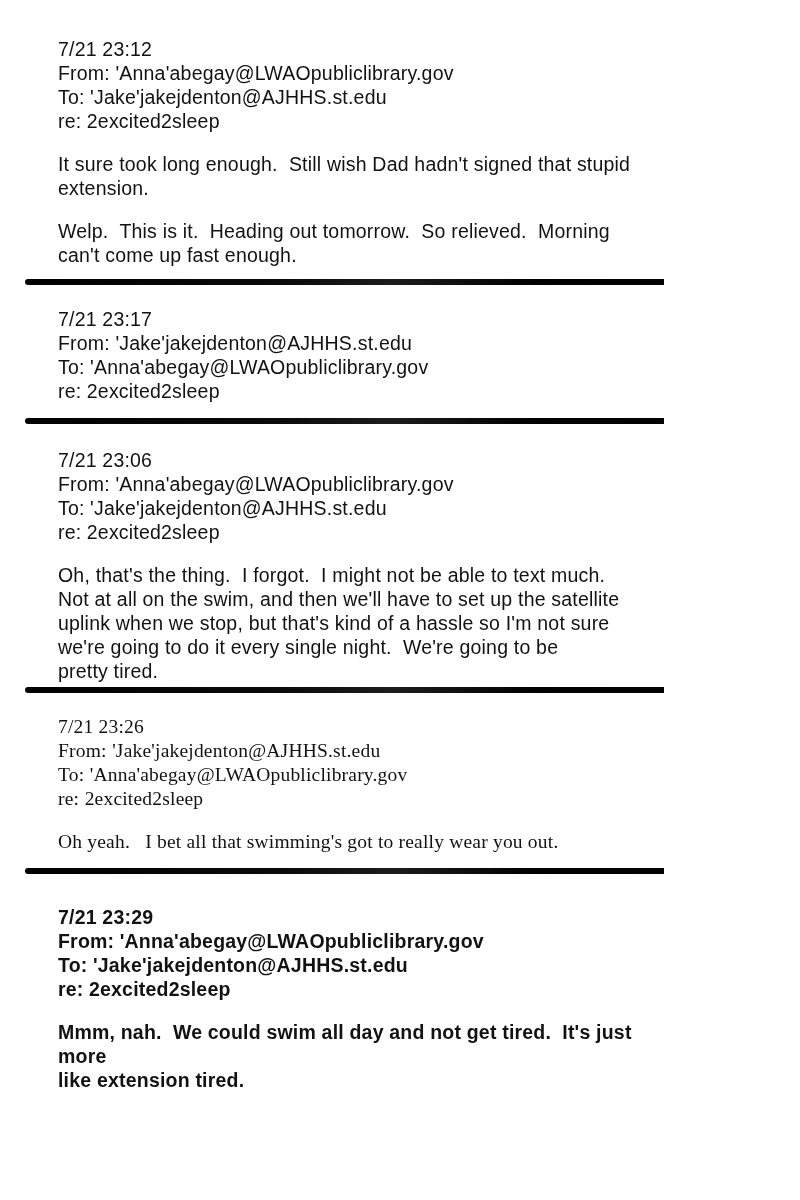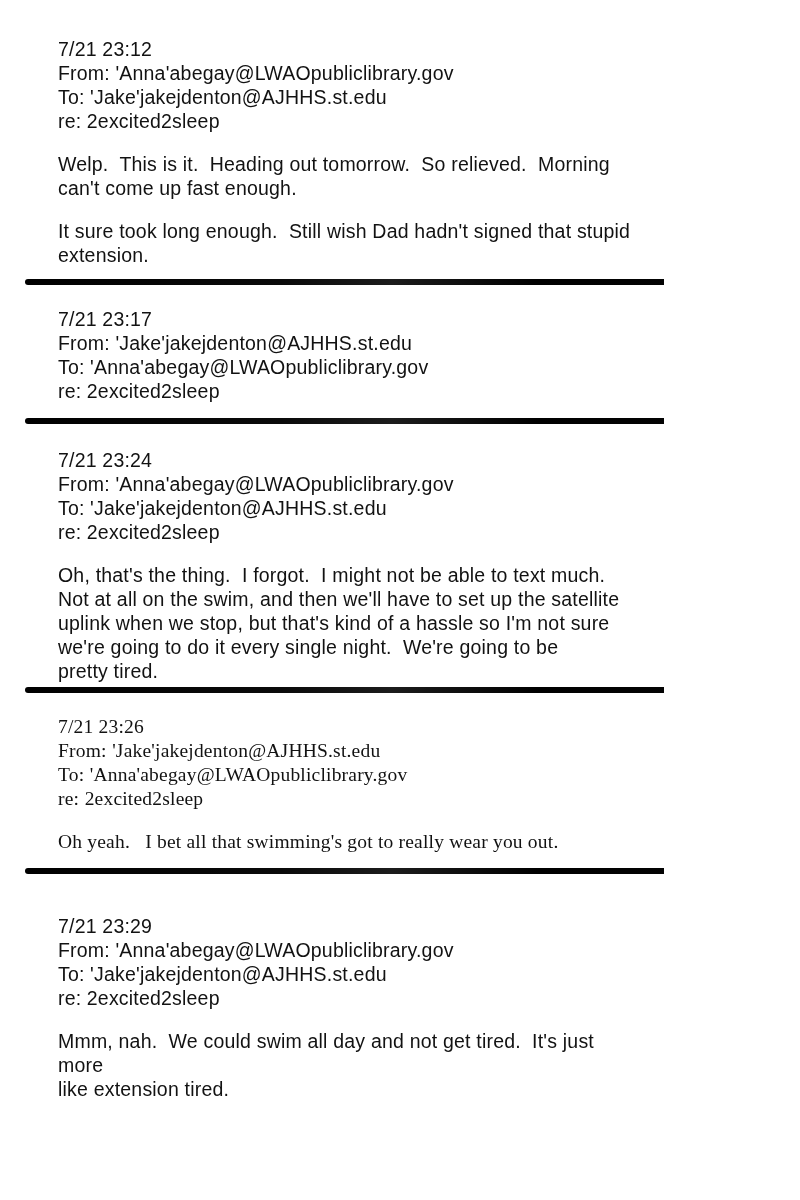--- a/index.html
+++ b/index.html
@@ -19,21 +19,21 @@
     color: #121212;
     letter-spacing: 0.2px;
   }
   .msg { padding-left: 58px; padding-right: 20px; }
   .msg.alt { }
   .msg .hline, .msg .para { white-space: pre-wrap; }
   .msg1 { padding-top: 37px; }
   .msg2 { margin-top: 22px; }
   .msg3 { margin-top: 24px; }
   .msg4 { margin-top: 22px; font-family: Liberation Serif, serif; }
-  .msg5 { margin-top: 40px; }
+  .msg5 { margin-top: 31px; font-weight: bold; }
   .para { margin-top: 19px; }
   .msg2 .para { margin-top: 0; }
   .hdr-label { margin-right: 0.28em; }
   .divider {
     height: 6px;
     background: linear-gradient(90deg, #000 0%, #0a0a0a 35%, #1c1c1c 50%, #000 70%, #050505 100%);
     margin-left: 25px;
     width: 733px;
     border-radius: 3px;
   }
@@ -60,39 +60,39 @@
 </head>
 <body>
 
 <div class="page">
 
   <div class="msg msg1">
     <div class="hline">7/21 23:12</div>
     <div class="hline"><span class="hdr-label">From:</span><span>'Anna'abegay@LWAOpubliclibrary.gov</span></div>
     <div class="hline"><span class="hdr-label">To:</span><span>'Jake'jakejdenton@AJHHS.st.edu</span></div>
     <div class="hline"><span class="hdr-label">re:</span><span>2excited2sleep</span></div>
+    <div class="para">It sure took long enough.  Still wish Dad hadn't signed that stupid
+extension.</div>
     <div class="para">Welp.  This is it.  Heading out tomorrow.  So relieved.  Morning
 can't come up fast enough.</div>
-    <div class="para">It sure took long enough.  Still wish Dad hadn't signed that stupid
-extension.</div>
   </div>
 
   <div class="divider divider1"></div>
 
   <div class="msg alt msg2">
     <div class="hline">7/21 23:17</div>
     <div class="hline"><span class="hdr-label">From:</span><span>'Jake'jakejdenton@AJHHS.st.edu</span></div>
     <div class="hline"><span class="hdr-label">To:</span><span>'Anna'abegay@LWAOpubliclibrary.gov</span></div>
     <div class="hline"><span class="hdr-label">re:</span><span>2excited2sleep</span></div>
   </div>
 
   <div class="divider divider2"></div>
 
   <div class="msg msg3">
-    <div class="hline">7/21 23:24</div>
+    <div class="hline">7/21 23:06</div>
     <div class="hline"><span class="hdr-label">From:</span><span>'Anna'abegay@LWAOpubliclibrary.gov</span></div>
     <div class="hline"><span class="hdr-label">To:</span><span>'Jake'jakejdenton@AJHHS.st.edu</span></div>
     <div class="hline"><span class="hdr-label">re:</span><span>2excited2sleep</span></div>
     <div class="para">Oh, that's the thing.  I forgot.  I might not be able to text much.
 Not at all on the swim, and then we'll have to set up the satellite
 uplink when we stop, but that's kind of a hassle so I'm not sure
 we're going to do it every single night.  We're going to be
 pretty tired.</div>
   </div>
 

